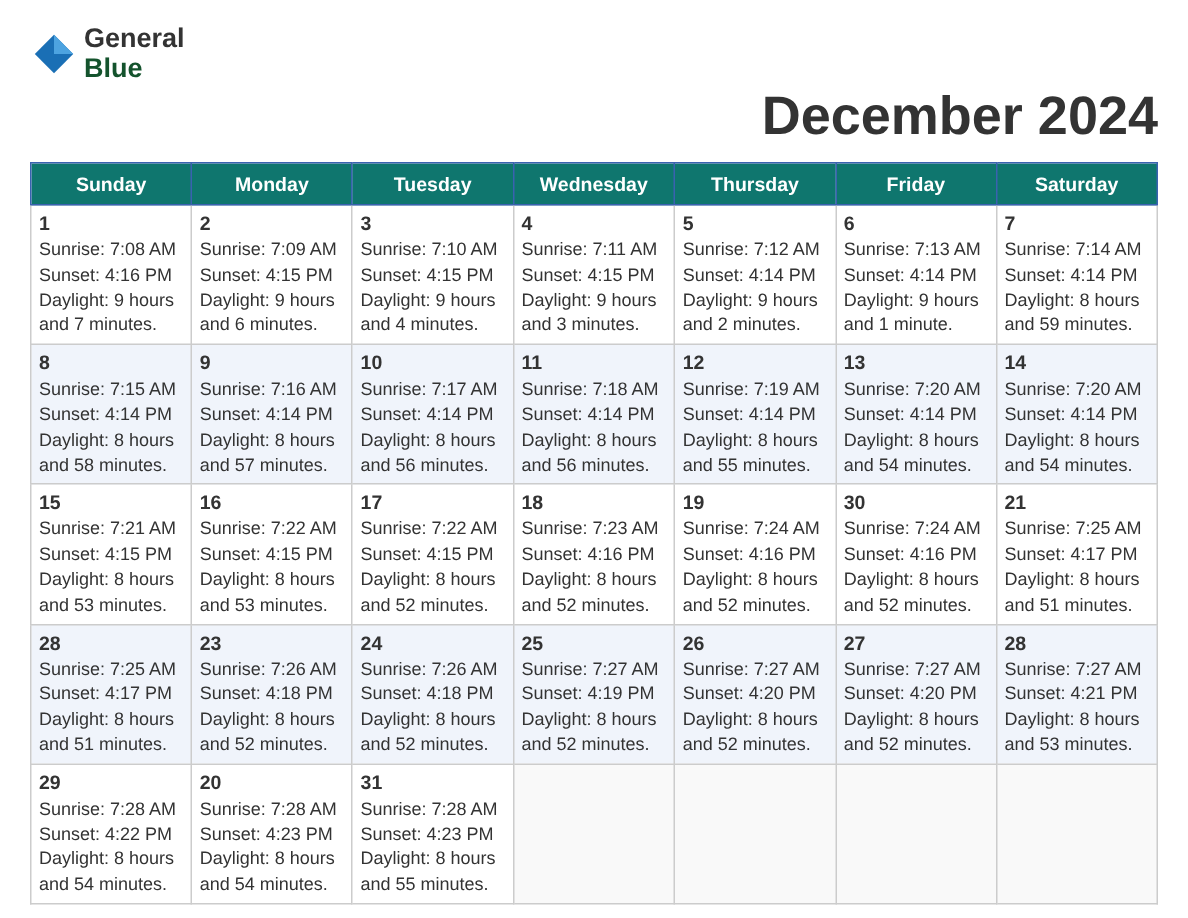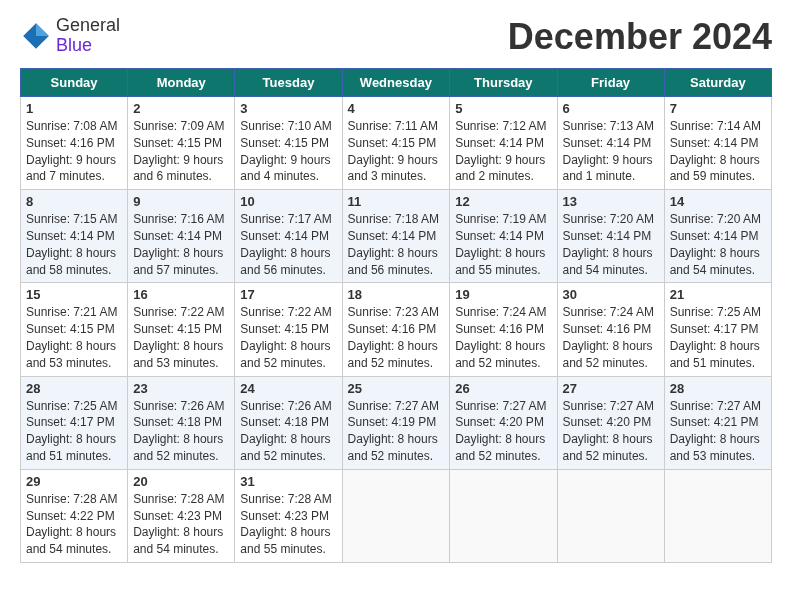--- a/index.html
+++ b/index.html
@@ -16,31 +16,32 @@
       align-items: flex-start;
       margin-bottom: 10px;
     }
     .logo {
       display: flex;
       align-items: center;
       gap: 4px;
     }
     .logo-text {
       font-size: 18px;
-      font-weight: normal;
+      font-weight: bold;
       line-height: 1.1;
     }
     .logo-text .general { color: #333; }
-    .logo-text .blue { color: #6d28d9; text-align: center; }
+    .logo-text .blue { color: #14532d; text-align: center; }
     .logo-icon {
       width: 32px;
       height: 32px;
     }
     .title-block {
       text-align: right;
+      margin-top: 40px;
     }
     .month-title {
       font-size: 36px;
       font-weight: bold;
       color: #333;
     }
     .location-title {
       font-size: 15px;
       color: #555;
     }

